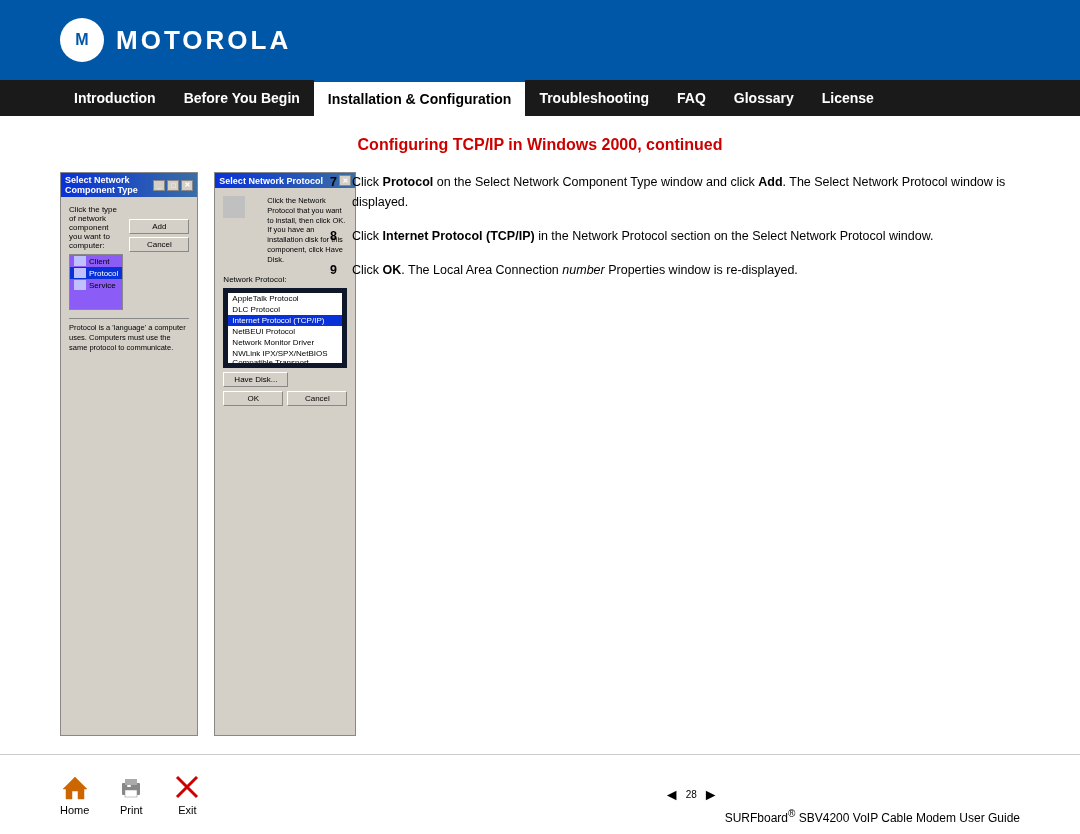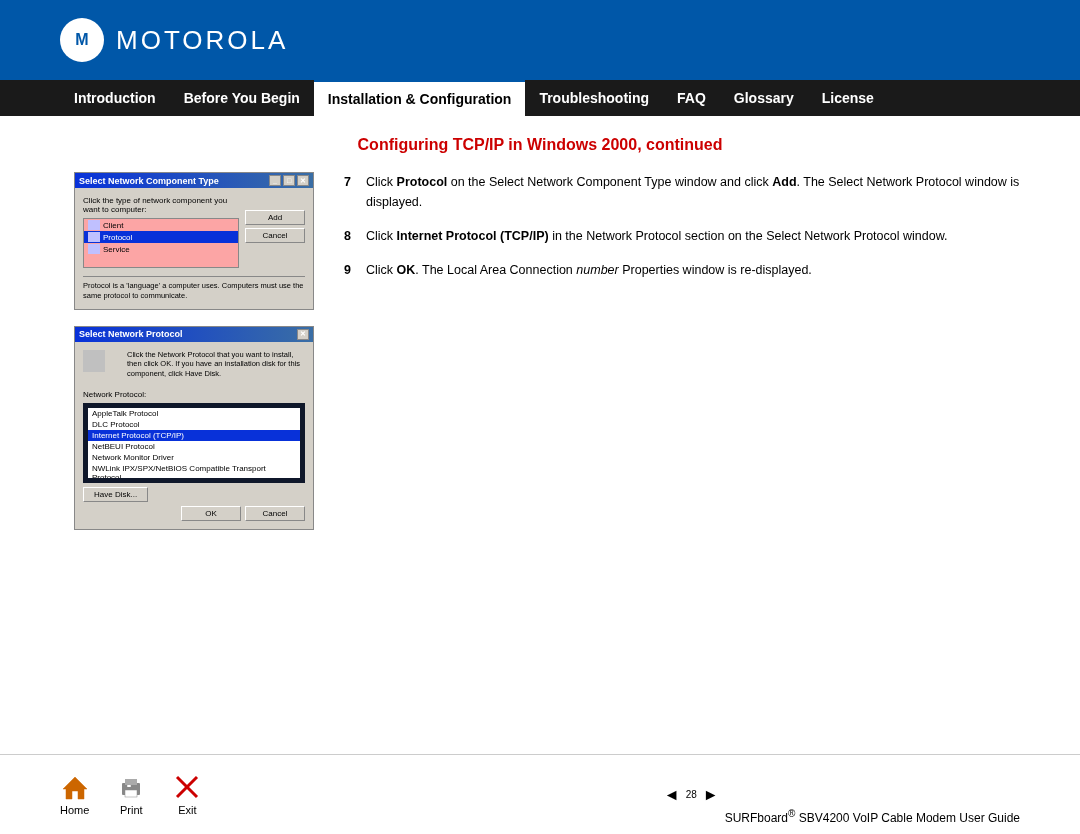--- a/index.html
+++ b/index.html
@@ -43,21 +43,21 @@
       align-items: center;
       justify-content: center;
       font-size: 22px;
       font-weight: bold;
       color: #0057a8;
     }
 
     .logo-text {
       color: white;
       font-size: 26px;
-      font-weight: normal;
+      font-weight: bold;
       letter-spacing: 3px;
     }
 
     
     .nav-bar {
       background: #1a1a1a;
       height: 36px;
       display: flex;
       align-items: stretch;
       padding: 0 60px;
@@ -100,23 +100,22 @@
       display: flex;
       gap: 30px;
       flex: 1;
     }
 
     
     .screenshots-col {
       width: 240px;
       flex-shrink: 0;
       display: flex;
-      flex-direction: column;
+      flex-direction: row;
       gap: 16px;
-      margin-left: 14px;
     }
 
     
     .win-dialog {
       border: 1px solid #888;
       background: #d4d0c8;
       font-size: 8px;
       font-family: 'Tahoma', Arial, sans-serif;
     }
 
@@ -153,22 +152,22 @@
     }
 
     .win-label {
       font-size: 8px;
       margin-bottom: 4px;
       color: #000;
     }
 
     .win-listbox {
       border: 1px solid #888;
-      background: #fca5a5;
-      height: 50px;
+      background: #8b5cf6;
+      height: 56px;
       margin-bottom: 4px;
       overflow: hidden;
     }
 
     .win-list-item {
       padding: 1px 4px;
       font-size: 8px;
       display: flex;
       align-items: center;
       gap: 3px;

